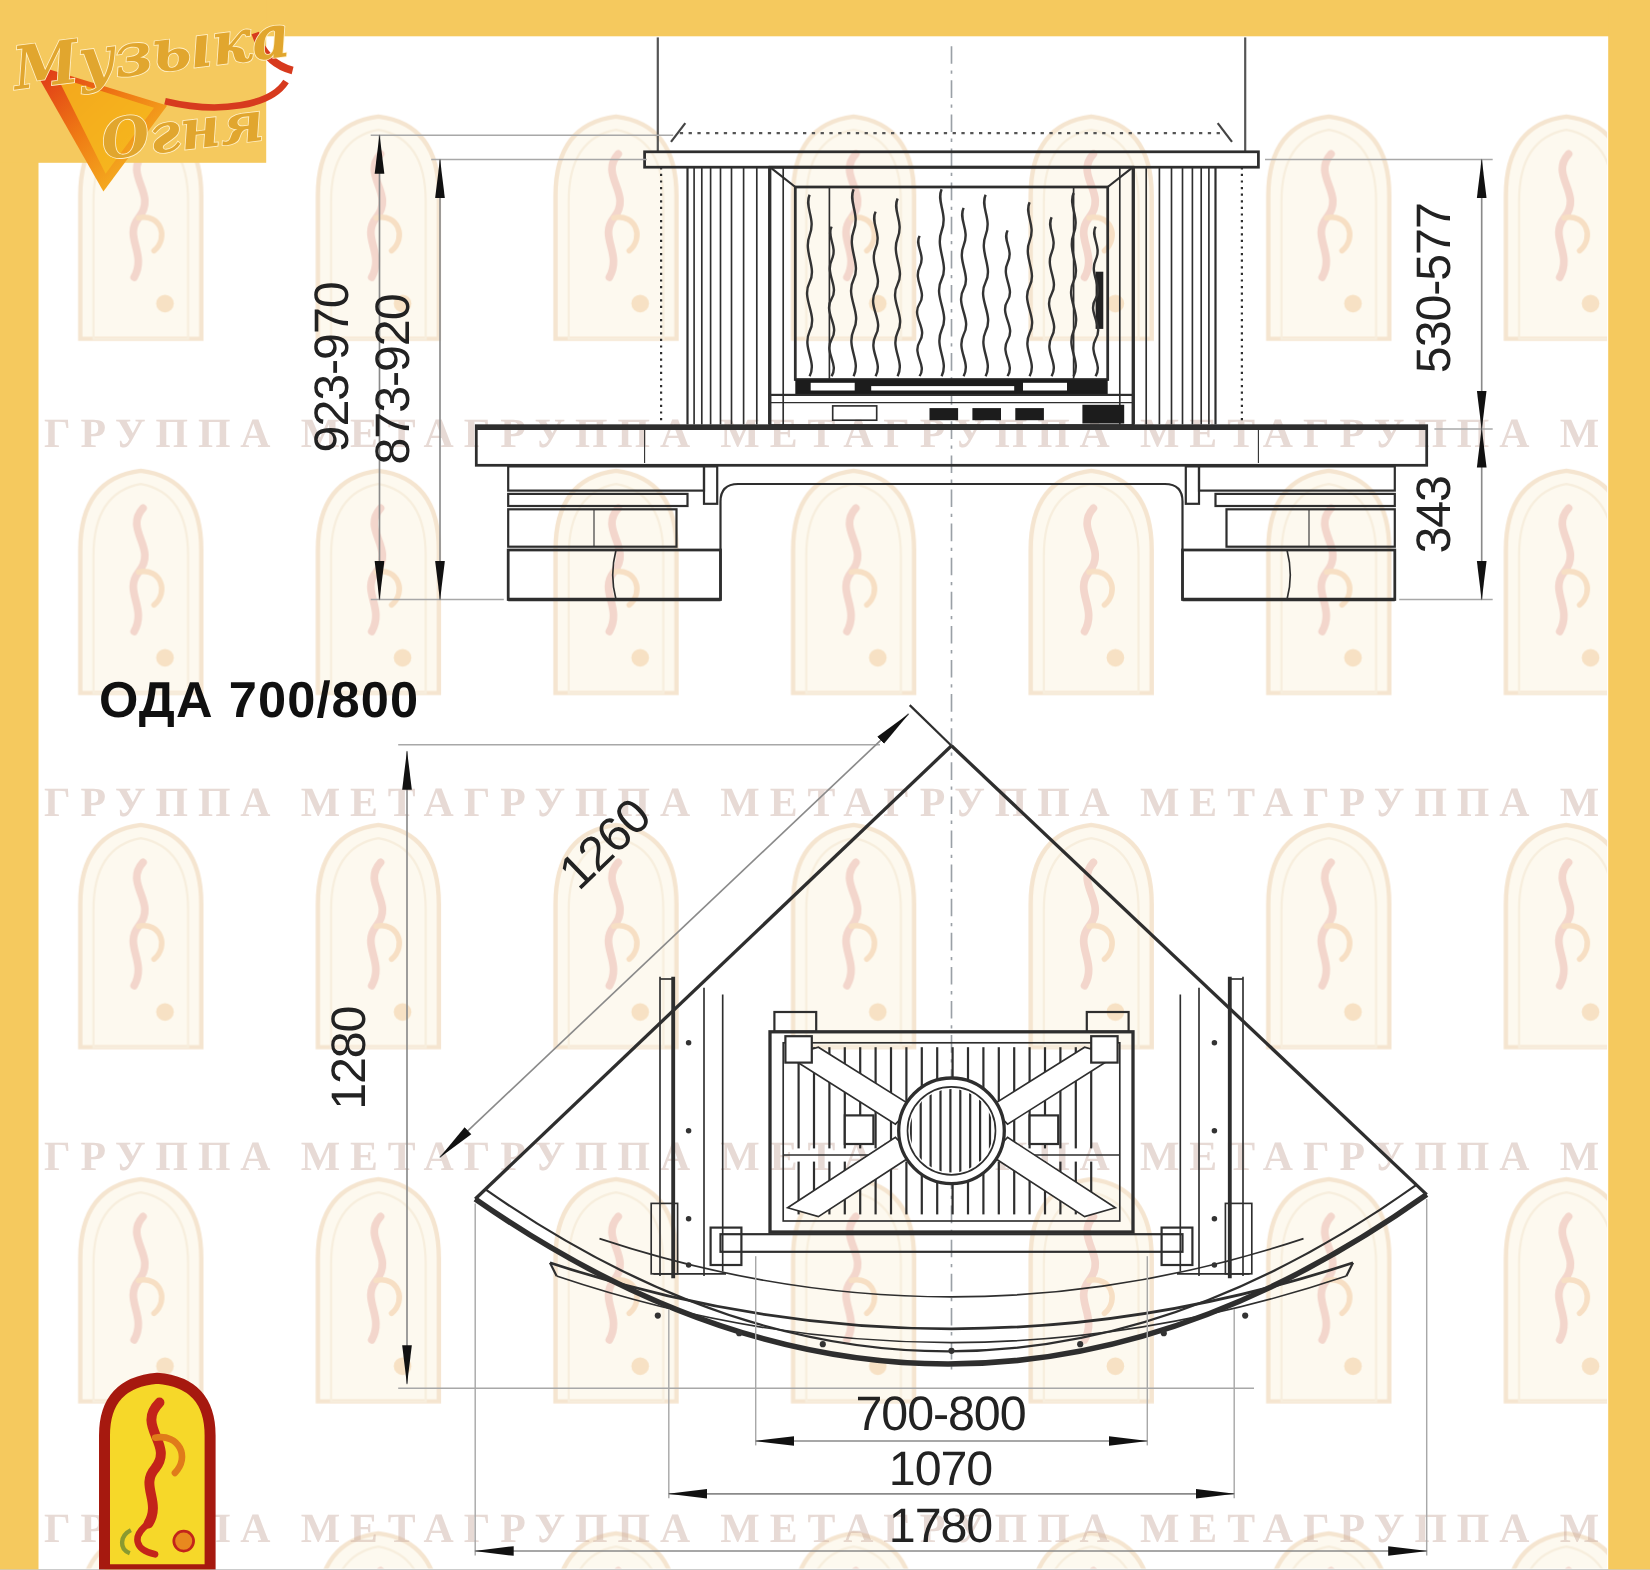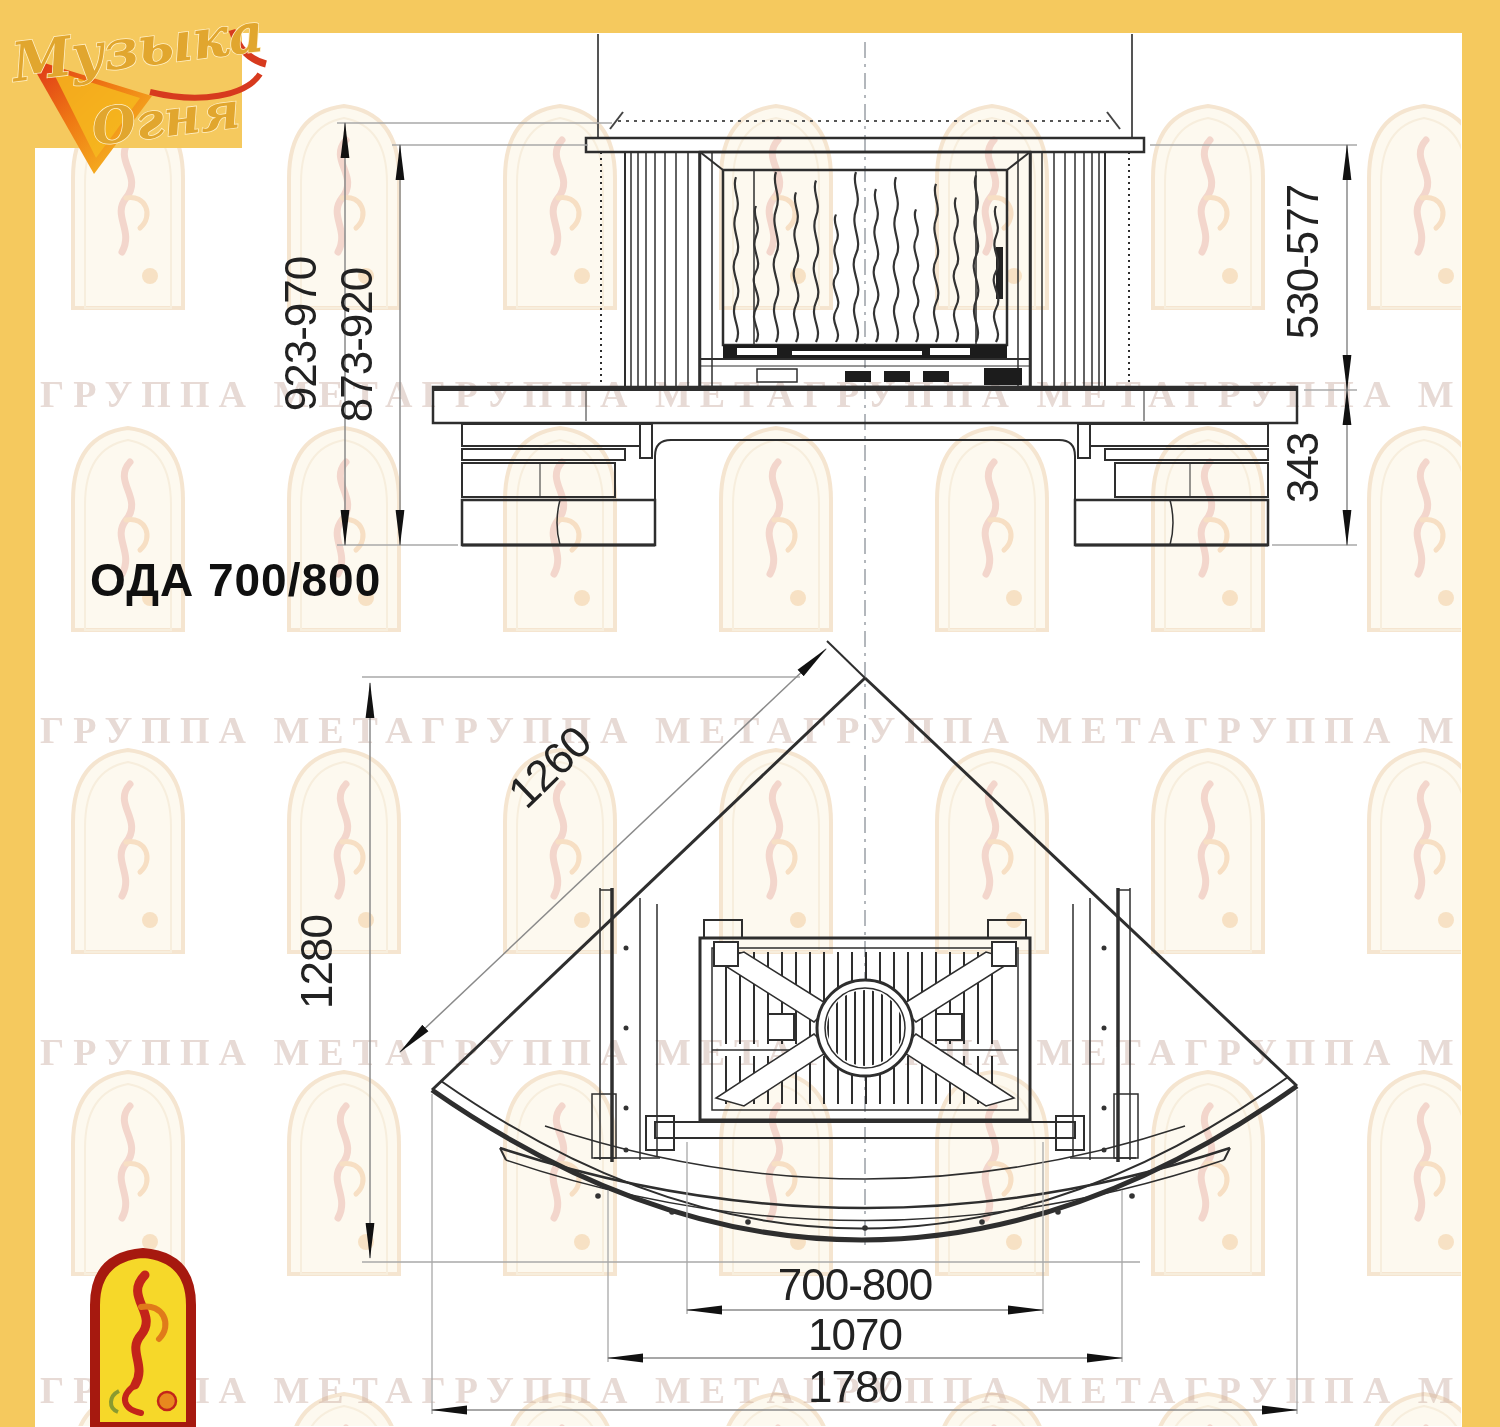--- a/index.html
+++ b/index.html
@@ -14,21 +14,21 @@
   .logo-block{position:absolute;left:0;top:0;width:242px;height:148px;background:#F5C95E;}
   .logo-art{position:absolute;left:0;top:0;}
   .wm-layer{position:absolute;left:0;top:0;}
   .wm-row{
     position:absolute;left:40px;width:1420px;white-space:nowrap;overflow:hidden;
     font-family:"Liberation Serif",serif;font-weight:bold;font-size:38px;
     letter-spacing:9px;color:rgba(196,163,150,0.40);
   }
   .drawing{position:absolute;left:0;top:0;}
   .title{
-    position:absolute;left:90px;top:553px;font-size:46px;font-weight:bold;
+    position:absolute;left:90px;top:609px;font-size:46px;font-weight:bold;
     color:#101010;letter-spacing:1px;
   }
   .emblem{position:absolute;left:83px;top:1243px;}
   svg text.dim{
     font-family:"Liberation Sans",sans-serif;font-size:44px;fill:#222;
     letter-spacing:-1px;
   }
   svg text.logo-word{
     font-family:"DejaVu Serif",serif;font-style:italic;font-weight:600;
     fill:#E1A62E;stroke:#FFF0C8;stroke-width:1.5px;paint-order:stroke;

